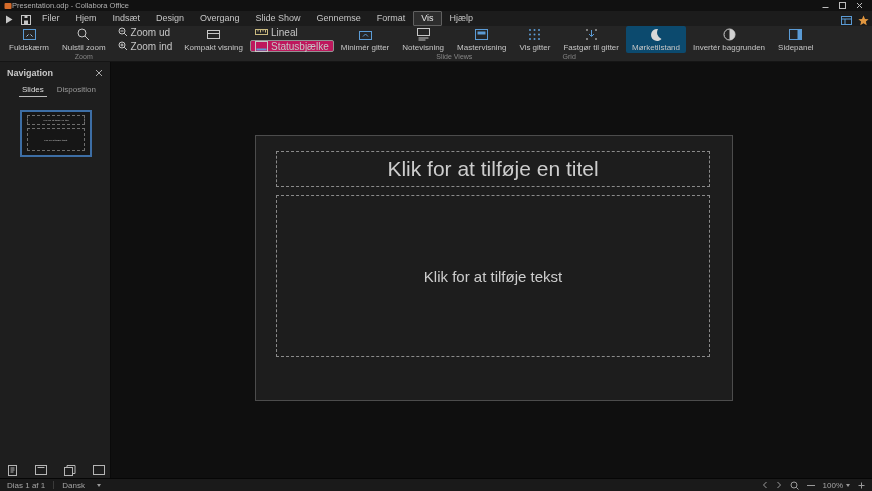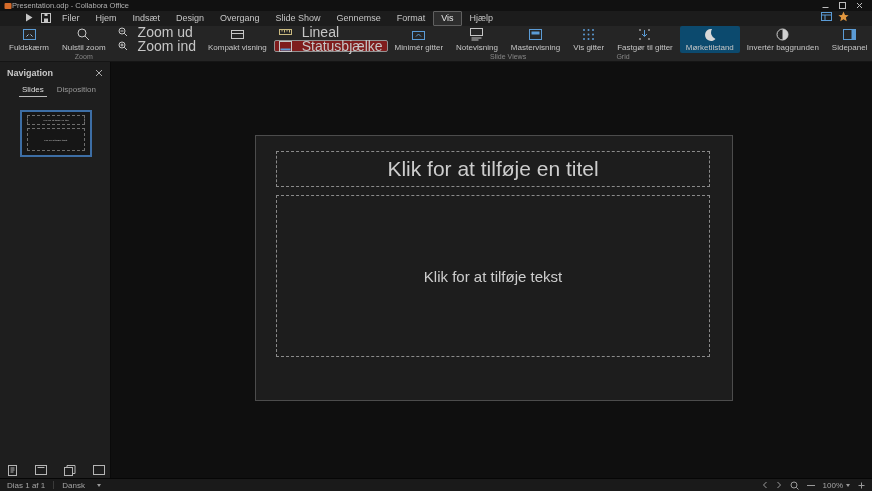--- a/index.html
+++ b/index.html
@@ -6,37 +6,37 @@
   html,body{width:872px;height:491px;overflow:hidden;font-family:"Liberation Sans",sans-serif;background:#101010}
   .app{width:872px;height:491px;display:flex;flex-direction:column;position:relative}
 
   
   .titlebar{height:11px;background:#111;display:flex;align-items:center;padding:0 4px;flex:0 0 auto}
   .title-text{font-size:7.5px;color:#b0b0b0;line-height:11px;white-space:nowrap}
   .win-controls{margin-left:auto;display:flex}
   .win-btn{width:17px;height:11px;display:flex;align-items:center;justify-content:center}
 
   
-  .menubar{height:15px;background:#1c1c1c;display:flex;align-items:flex-start;padding:0 20px;flex:0 0 auto}
+  .menubar{height:15px;background:#1c1c1c;display:flex;align-items:flex-end;padding:0 0;flex:0 0 auto}
   .mb-icon{display:flex;align-items:center;justify-content:center;width:17px;height:13px}
   .menu-item{font-size:9px;line-height:11px;color:#c6c6c6;padding:1px 7px;border:1px solid transparent;border-radius:1px;white-space:nowrap}
   .menu-item.active{background:#2d2d2d;border-color:#606060;color:#e6e6e6}
   .menubar-right{margin-left:auto;display:flex;align-items:center;gap:6px;padding-right:3px}
 
   
   .toolbar{height:36px;background:#252525;display:flex;align-items:stretch;gap:1px;padding:0 3px;border-bottom:1px solid #151515;flex:0 0 auto}
   .tb-group{display:flex;flex-direction:column}
   .tb-row{height:27px;display:flex;align-items:center;gap:1px}
   .tb-grouplabel{height:9px;font-size:7px;line-height:8px;color:#878787;text-align:center}
   .tb-btn{color:#c6c6c6;border:1px solid transparent;border-radius:2px;cursor:default}
   .tb-btn.big{height:27px;display:flex;flex-direction:column;align-items:center;justify-content:center;gap:2px;padding:1px 5px;font-size:8px}
   .big .lbl{line-height:8px;white-space:nowrap}
   .stack-col{height:27px;display:flex;flex-direction:column;justify-content:center;gap:2px;align-items:flex-start}
-  .tb-btn.small{height:12px;display:flex;align-items:center;gap:10px;padding:0 4px;font-size:14px;white-space:nowrap}
-  .tb-btn.selected{border-color:#929292;background:#7f1d1d}
+  .tb-btn.small{height:12px;display:flex;align-items:center;gap:3px;padding:0 4px;font-size:10px;white-space:nowrap}
+  .tb-btn.selected{border-color:#929292;background:#be185d}
   .tb-btn.activebg{background:#0c4a6e}
   .ic{display:flex;align-items:center;justify-content:center}
 
   
   .main{flex:1;display:flex;min-height:0}
   .nav-panel{width:111px;flex:0 0 auto;background:#1e1e1e;border-right:1px solid #0a0a0a;position:relative}
   .nav-header{display:flex;align-items:center;justify-content:space-between;padding:6px 7px 4px 7px}
   .nav-title{font-size:9px;font-weight:bold;color:#c9c9c9}
   .nav-close{display:flex;cursor:default}
   .nav-tabs{display:flex;gap:7px;padding:2px 7px 5px 19px}

